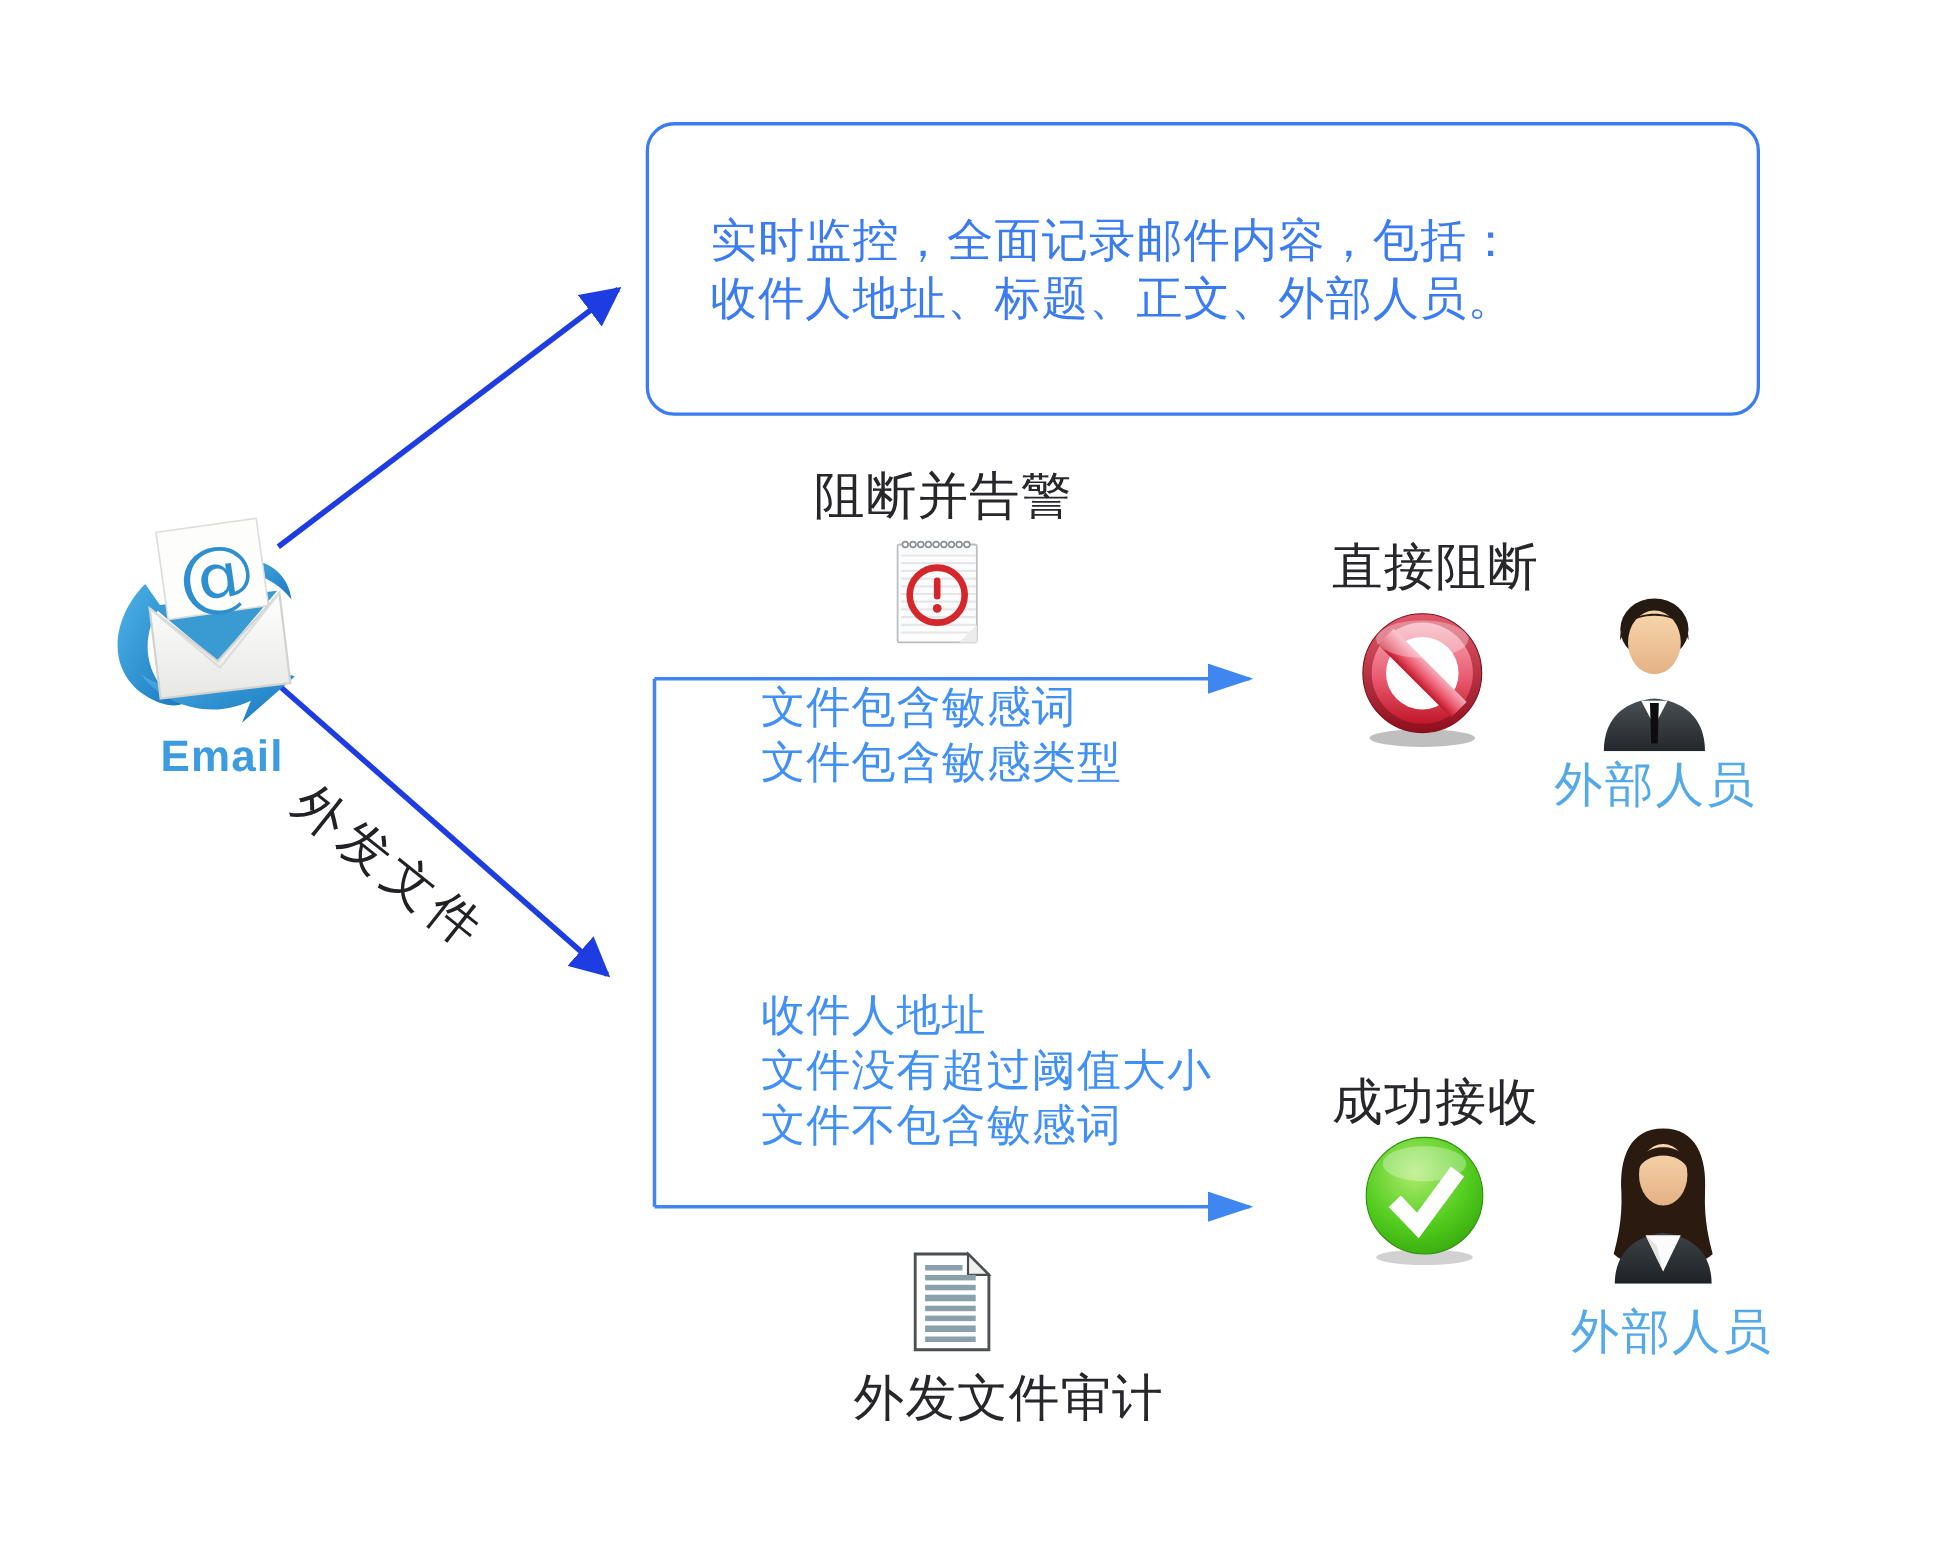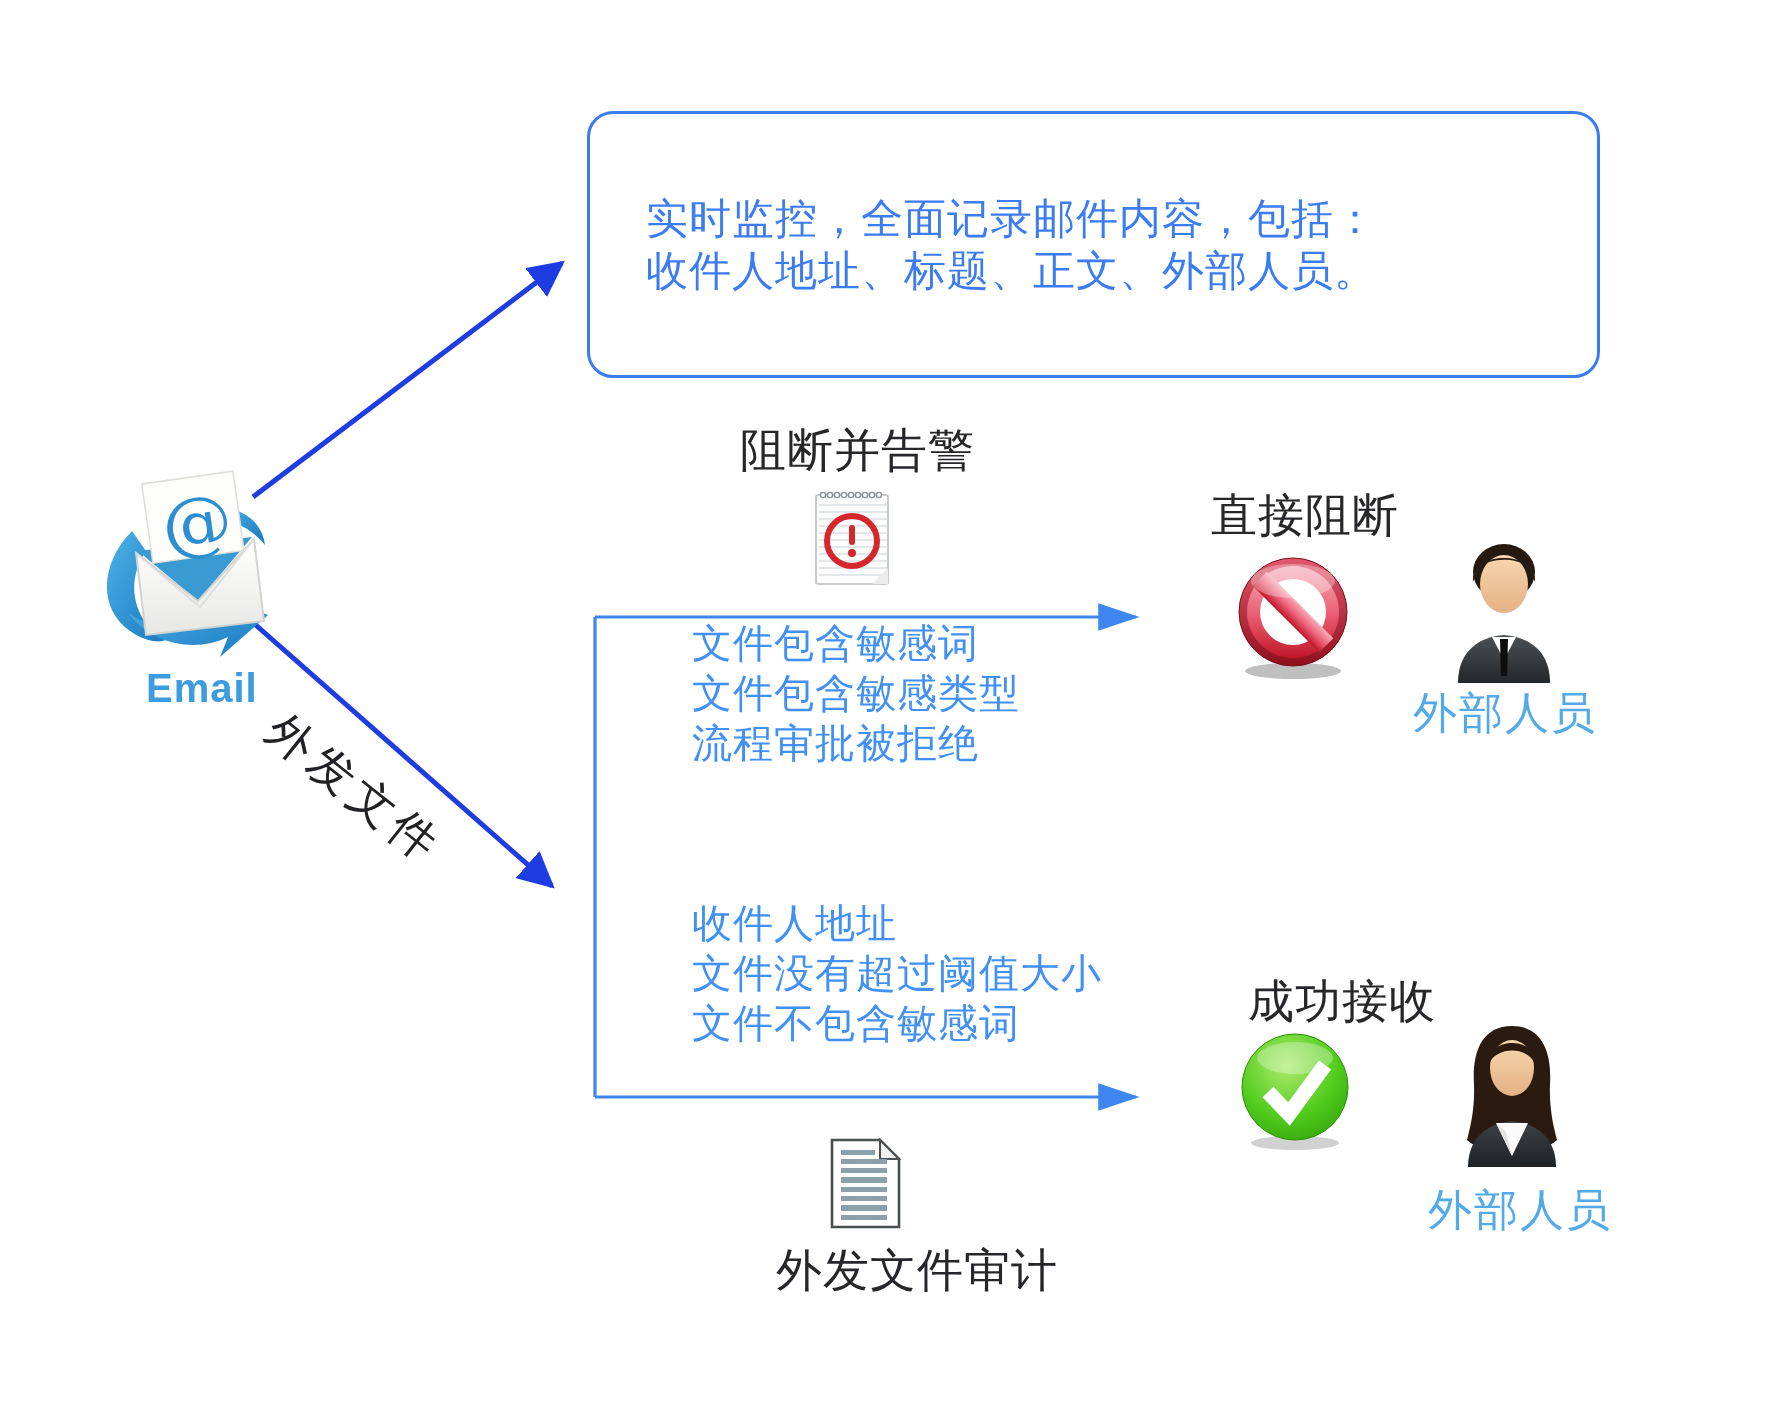--- a/index.html
+++ b/index.html
@@ -116,21 +116,20 @@
         <circle cx="58" cy="8" r="2.6"></circle>
         <circle cx="65" cy="8" r="2.6"></circle>
     </g>
     <circle cx="38" cy="54" r="25" fill="none" stroke="#d4262b" stroke-width="6"></circle>
     <rect x="35" y="38" width="6" height="20" rx="3" fill="#d4262b"></rect>
     <circle cx="38" cy="66" r="4" fill="#d4262b"></circle>
   </svg>
   <div class="abs list-blue" style="left:692px;top:618px;">
     <div>文件包含敏感词</div>
     <div>文件包含敏感类型</div>
-    <div>流程审批被拒绝</div>
   </div>
 
   <div class="abs list-blue" style="left:692px;top:898px;">
     <div>收件人地址</div>
     <div>文件没有超过阈值大小</div>
     <div>文件不包含敏感词</div>
   </div>
 
   <div class="abs title-dark" style="left:1211px;top:485px;">直接阻断</div>
   <svg class="abs" style="left:1232px;top:552px;" width="122" height="130" viewBox="0 0 122 130">
@@ -165,21 +164,21 @@
     </defs>
     <ellipse cx="54" cy="34" rx="31" ry="28" fill="#241a12"></ellipse>
     <ellipse cx="54" cy="46" rx="24" ry="29" fill="url(#skin)"></ellipse>
     <path d="M23,44 C20,12 88,12 85,44 L79,30 C68,19 40,19 29,30 Z" fill="#2a1d12"></path>
     <path d="M8,145 C8,112 30,99 54,97 C78,99 100,112 100,145 Z" fill="url(#suitM)"></path>
     <polygon points="42,99 54,122 66,99" fill="#ffffff"></polygon>
     <polygon points="50,101 58,101 57,138 51,138" fill="#0d0d0f"></polygon>
   </svg>
   <div class="abs label-skyblue" style="left:1413px;top:684px;">外部人员</div>
 
-  <div class="abs title-dark" style="left:1248px;top:971px;">成功接收</div>
+  <div class="abs title-dark" style="left:1211px;top:971px;">成功接收</div>
   <svg class="abs" style="left:1238px;top:1030px;" width="115" height="122" viewBox="0 0 115 122">
     <defs>
       <radialGradient id="greenG" cx="0.42" cy="0.3" r="0.85">
         <stop offset="0" stop-color="#aeec6e"></stop>
           <stop offset="0.55" stop-color="#52cc1e"></stop>
           <stop offset="1" stop-color="#2f9e08"></stop>
       </radialGradient>
     </defs>
     <ellipse cx="57" cy="113" rx="44" ry="7" fill="#000000" opacity="0.18"></ellipse>
     <circle cx="57" cy="57" r="53" fill="url(#greenG)" stroke="#2a8f06" stroke-width="1"></circle>

